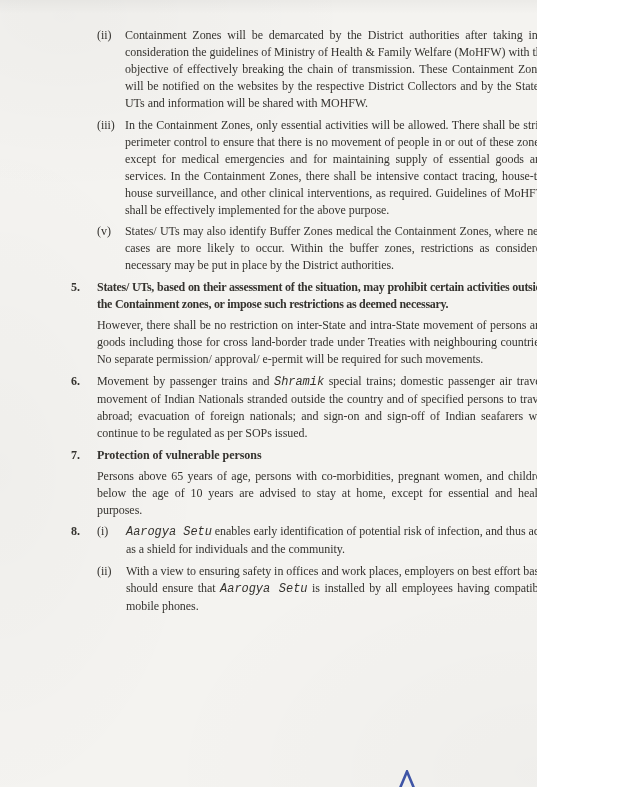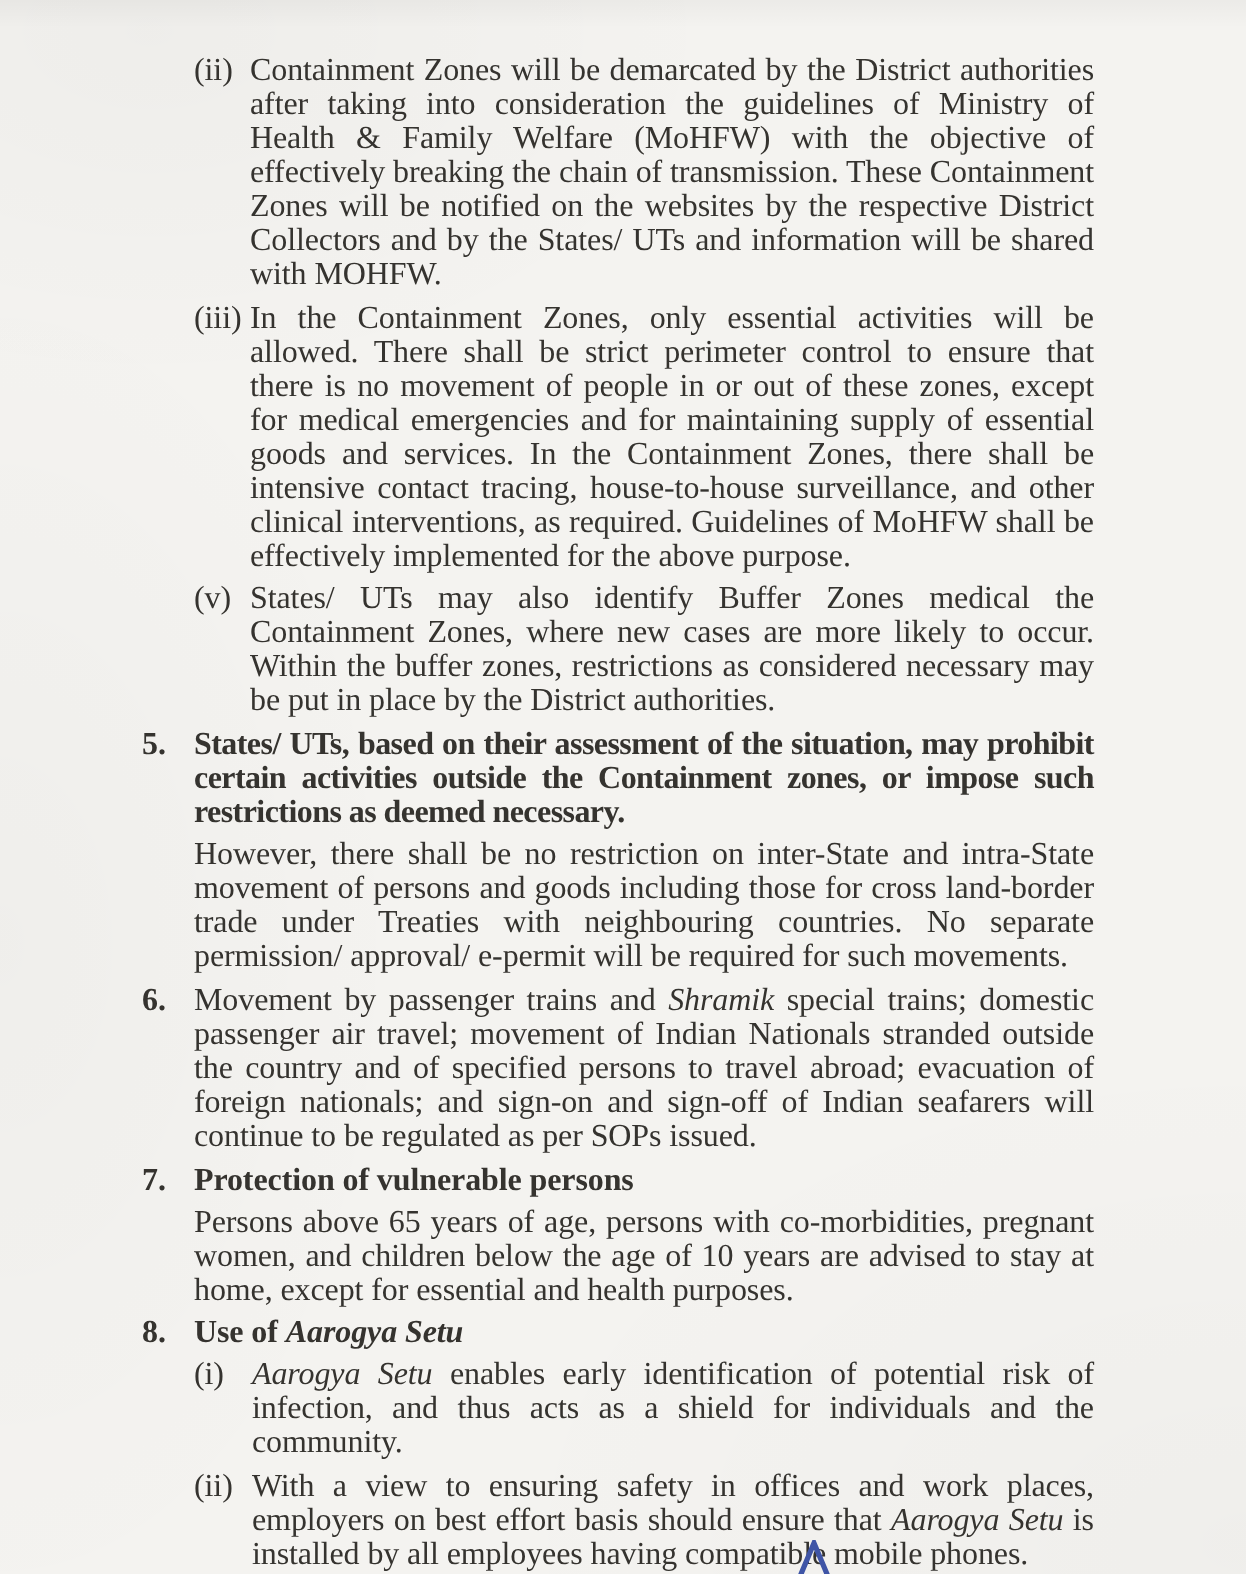--- a/index.html
+++ b/index.html
@@ -1,42 +1,42 @@
 <!DOCTYPE html>
 <html><head>
 <meta charset="utf-8">
 <style>
   html, body { margin: 0; padding: 0; }
   .page {
     position: relative;
-    width: 623px;
+    width: 537px;
     height: 787px;
     overflow: hidden;
     background:
       linear-gradient(rgba(0,0,0,0.035), rgba(0,0,0,0) 14px),
       radial-gradient(ellipse 420px 260px at 12% 2%, rgba(0,0,0,0.022), rgba(0,0,0,0) 70%),
       radial-gradient(ellipse 520px 340px at 100% 98%, rgba(0,0,0,0.02), rgba(0,0,0,0) 75%),
       radial-gradient(ellipse 300px 500px at 0% 60%, rgba(0,0,0,0.018), rgba(0,0,0,0) 70%),
       #f4f3f0;
     font-family: "Liberation Serif", "DejaVu Serif", serif;
-    font-size: 16px;
+    font-size: 12px;
     line-height: 17px;
     letter-spacing: -0.05px;
     color: #35332f;
   }
   .doc {
     position: absolute;
     left: 71px;
     top: 27px;
     width: 476px;
   }
   p { margin: 0; }
   .just { text-align: justify; }
   .bold { font-weight: bold; }
-  i { font-style: italic; }
+  i { font-style: italic; font-family: Liberation Mono, monospace; }
 
   
   .subrow {
     display: flex;
     margin: 0 0 4.5px 26px;
   }
   .sub-label { flex: none; width: 28px; }
   .subrow .text { width: 422px; }
 
   
@@ -112,21 +112,20 @@
       <span class="num">7.</span>
       <div class="body">
         <p class="heading">Protection of vulnerable persons</p>
         <p class="text just">Persons above 65 years of age, persons with co-morbidities, pregnant women, and children below the age of 10 years are advised to stay at home, except for essential and health purposes.</p>
       </div>
     </div>
 
     <div class="l1row">
       <span class="num">8.</span>
       <div class="body">
-        <p class="heading"><span>Use of </span><i>Aarogya Setu</i></p>
 
         <div class="subrow8">
           <span class="sub-label">(i)</span>
           <p class="text just"><span></span><i>Aarogya Setu</i><span> enables early identification of potential risk of infection, and thus acts as a shield for individuals and the community.</span></p>
         </div>
 
         <div class="subrow8">
           <span class="sub-label">(ii)</span>
           <p class="text just"><span>With a view to ensuring safety in offices and work places, employers on best effort basis should ensure that </span><i>Aarogya Setu</i><span> is installed by all employees having compatible mobile phones.</span></p>
         </div>

